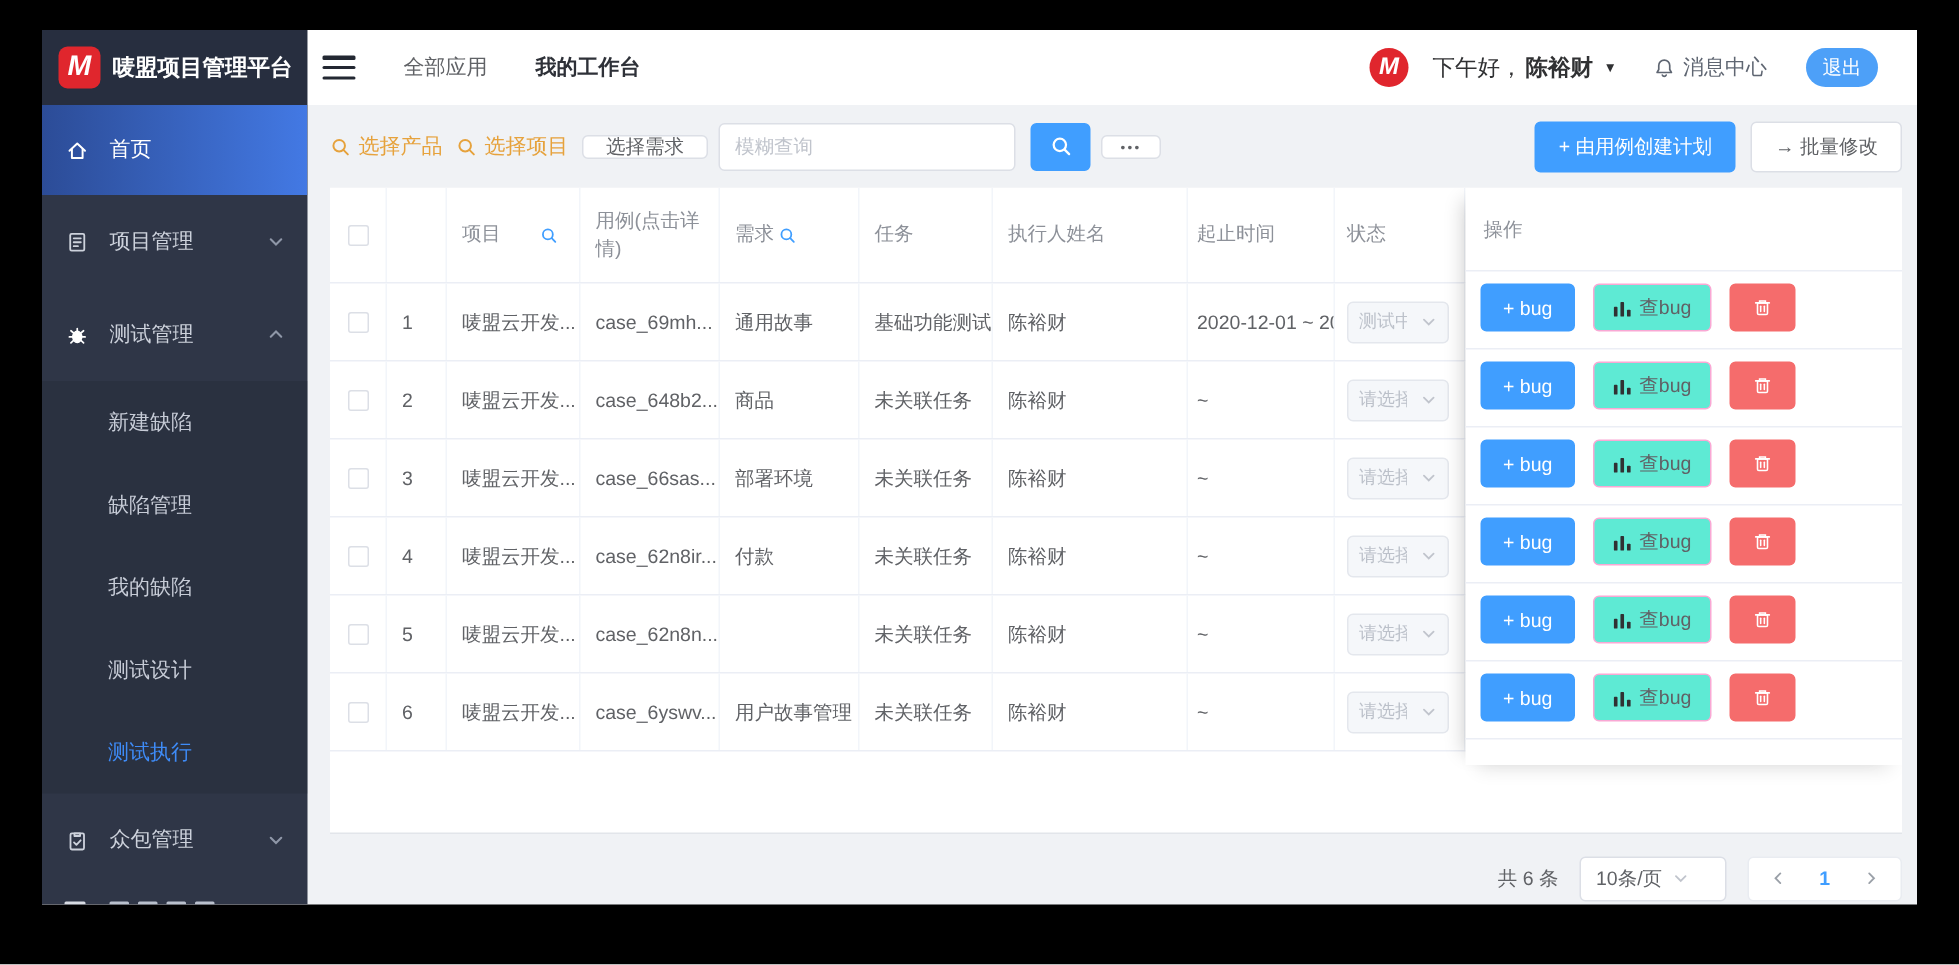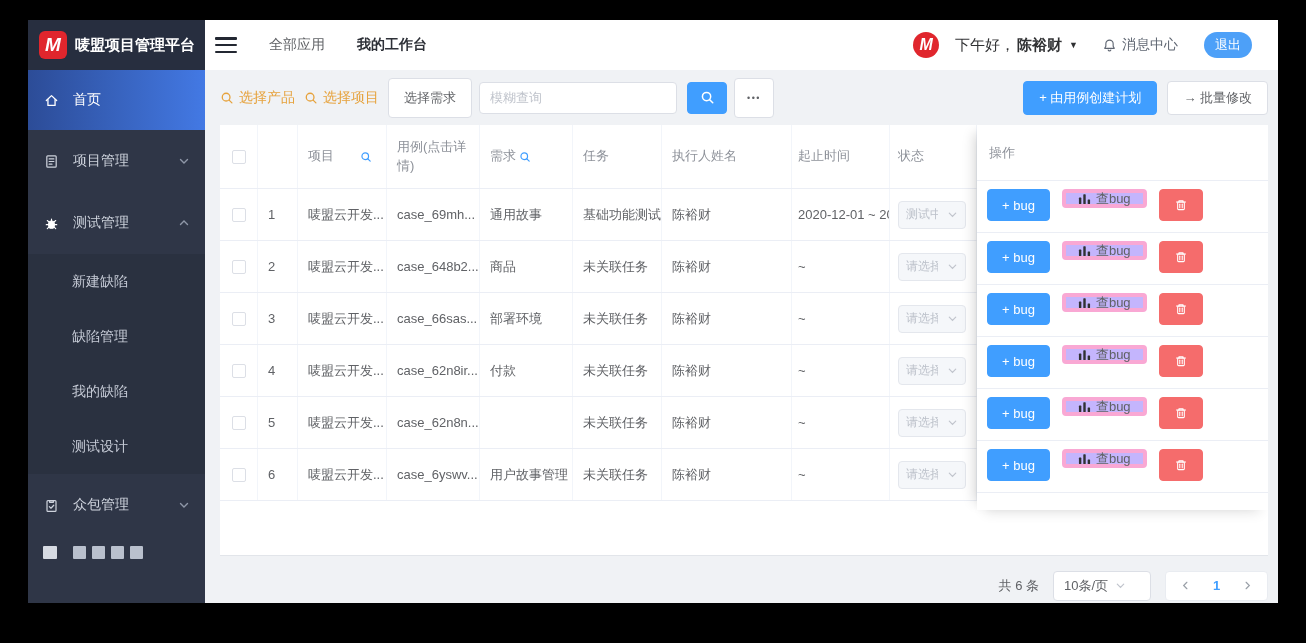--- a/index.html
+++ b/index.html
@@ -36,21 +36,21 @@
   .avatar { width:26px; height:26px; border-radius:50%; background:#e0262d; color:#fff; font-weight:bold; font-style:italic; font-size:16px; display:flex; align-items:center; justify-content:center; }
   .greeting { font-size:15px; color:#303133; display:flex; align-items:center; gap:2px; cursor:pointer; }
   .greeting b { font-weight:bold; }
   .caret { font-size:9px; color:#303133; margin-left:5px; }
   .msg-center { display:flex; align-items:center; gap:5px; font-size:14px; color:#5f6672; margin-left:8px; cursor:pointer; }
   .logout-btn { width:48px; height:26px; border:none; border-radius:13px; background:#4da0f8; color:#fff; font-size:13px; margin-left:10px; cursor:pointer; }
 
   
   .toolbar { height:55px; flex:none; display:flex; align-items:center; padding:0 10px 0 15px; }
   .orange-link { display:flex; align-items:center; gap:5px; color:#e6a23c; font-size:14px; cursor:pointer; margin-right:9px; }
-  .btn { height:40px; border:1px solid #dcdfe6; background:#fff; border-radius:4px; font-size:13px; color:#606266; display:inline-flex; align-items:center; justify-content:center; padding:0 15px; cursor:pointer; }
+  .btn { height:16px; border:1px solid #dcdfe6; background:#fff; border-radius:4px; font-size:13px; color:#606266; display:inline-flex; align-items:center; justify-content:center; padding:0 15px; cursor:pointer; }
   .sel-req { margin-right:7px; }
   .fuzzy-input { width:198px; height:32px; border:1px solid #dcdfe6; border-radius:4px; background:#fff; padding:0 10px; font-size:13px; color:#606266; font-family:inherit; }
   .fuzzy-input::placeholder { color:#c0c4cc; }
   .search-btn { width:40px; height:32px; background:#409eff; border:1px solid #409eff; border-radius:4px; color:#fff; display:inline-flex; align-items:center; justify-content:center; margin-left:10px; cursor:pointer; }
   .more-btn { width:40px; padding:0; margin-left:7px; font-size:9px; letter-spacing:1.5px; color:#606266; }
   .toolbar-right { margin-left:auto; display:flex; align-items:center; gap:10px; }
   .btn-lg { height:34px; font-size:13px; }
   .btn-primary { background:#409eff; border-color:#409eff; color:#fff; }
 
   
@@ -75,21 +75,21 @@
   .status-box { height:28px; width:68px; background:#f5f7fa; border:1px solid #e4e7ed; border-radius:4px; display:flex; align-items:center; justify-content:space-between; padding:0 7px; color:#bcc1ca; font-size:12px; cursor:not-allowed; }
   .status-text { max-width:32px; overflow:hidden; white-space:nowrap; display:inline-block; }
   .status-box .chev { display:flex; color:#c0c4cc; }
 
   
   .action-panel { position:absolute; top:0; right:0; width:291px; height:385px; background:#fff;
       box-shadow:-10px 0 12px -8px rgba(0,0,0,.18), 0 10px 12px -8px rgba(0,0,0,.12); }
   .panel-head { height:56px; display:flex; align-items:center; padding:0 12px; font-size:13px; color:#8d9199; border-bottom:1px solid #ebeef5; }
   .panel-row { height:52px; border-bottom:1px solid #ebeef5; display:flex; align-items:flex-start; padding:8px 0 0 10px; gap:12px; }
   .bug-btn { height:32px; padding:0 14px; background:#409eff; border:1px solid #409eff; color:#fff; border-radius:4px; font-size:13px; display:inline-flex; align-items:center; cursor:pointer; }
-  .viewbug-btn { height:19px; padding:0 12px; background:#c4b5fd; border:4px solid #f9a8d4; border-radius:4px; color:#606266; font-size:13px; display:inline-flex; align-items:center; gap:5px; cursor:pointer; }
+  .viewbug-btn { height:32px; padding:0 12px; background:#5eead4; border:1px solid #f9a8d4; border-radius:4px; color:#606266; font-size:13px; display:inline-flex; align-items:center; gap:5px; cursor:pointer; }
   .del-btn { width:44px; height:32px; background:#f56c6c; border:1px solid #f56c6c; border-radius:4px; display:inline-flex; align-items:center; justify-content:center; cursor:pointer; }
 
   
   .footer-bar { height:59px; flex:none; display:flex; align-items:center; justify-content:flex-end; gap:14px; font-size:13px; color:#606266; }
   .size-select { height:30px; width:98px; background:#fff; border:1px solid #dcdfe6; border-radius:4px; display:flex; align-items:center; justify-content:space-between; padding:0 24px 0 10px; color:#606266; cursor:pointer; }
   .size-select .chev { display:flex; color:#c0c4cc; }
   .pager { height:30px; background:#fff; border:1px solid #e9ecf1; border-radius:4px; display:flex; align-items:center; padding:0 4px; }
   .pg { width:31px; text-align:center; color:#9aa0a8; display:flex; justify-content:center; cursor:pointer; }
   .page-num { color:#409eff; font-weight:bold; font-size:13px; }
 </style>
@@ -142,20 +142,21 @@
             <svg viewBox="0 0 12 12" width="12" height="12" fill="none" stroke="currentColor" stroke-width="1.4" stroke-linecap="round">
                 <path d="M2.5 7.5L6 4l3.5 3.5"></path>
               </svg>
           </span>
         </div>
         <div class="submenu">
           <div class="submenu-item">新建缺陷</div>
           <div class="submenu-item">缺陷管理</div>
           <div class="submenu-item">我的缺陷</div>
           <div class="submenu-item">测试设计</div>
+          <div class="submenu-item active">测试执行</div>
         </div>
         <div class="menu-item">
           <span class="micon">
             <svg viewBox="0 0 16 16" width="15" height="15" fill="none" stroke="currentColor" stroke-width="1.3" stroke-linecap="round" stroke-linejoin="round">
                 <rect x="3.2" y="2.8" width="9.6" height="11.4" rx="1"></rect>
                 <path d="M6 2.8h4v1.8H6z"></path>
                 <path d="M5.7 9.2l1.7 1.7 3-3.2"></path>
               </svg>
           </span>
           <span>众包管理</span>

